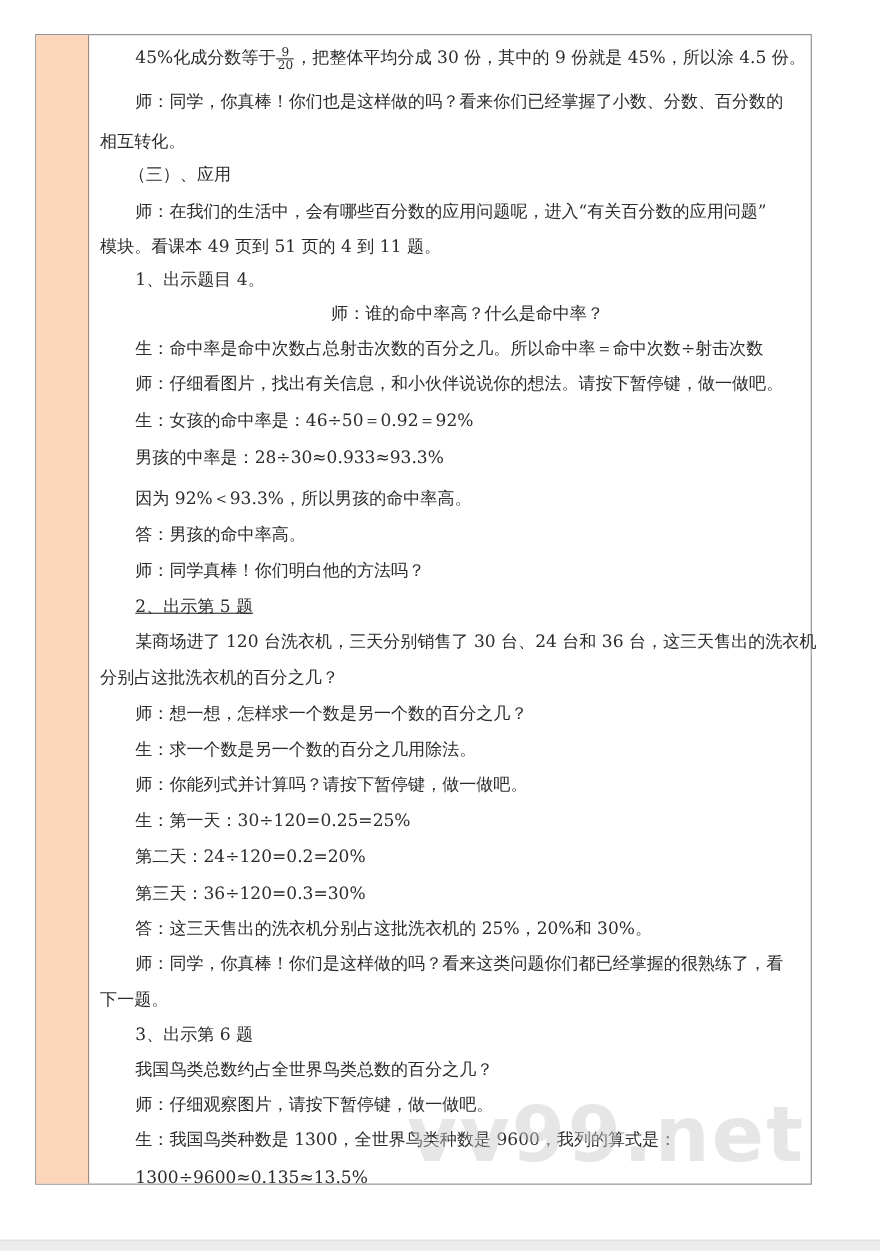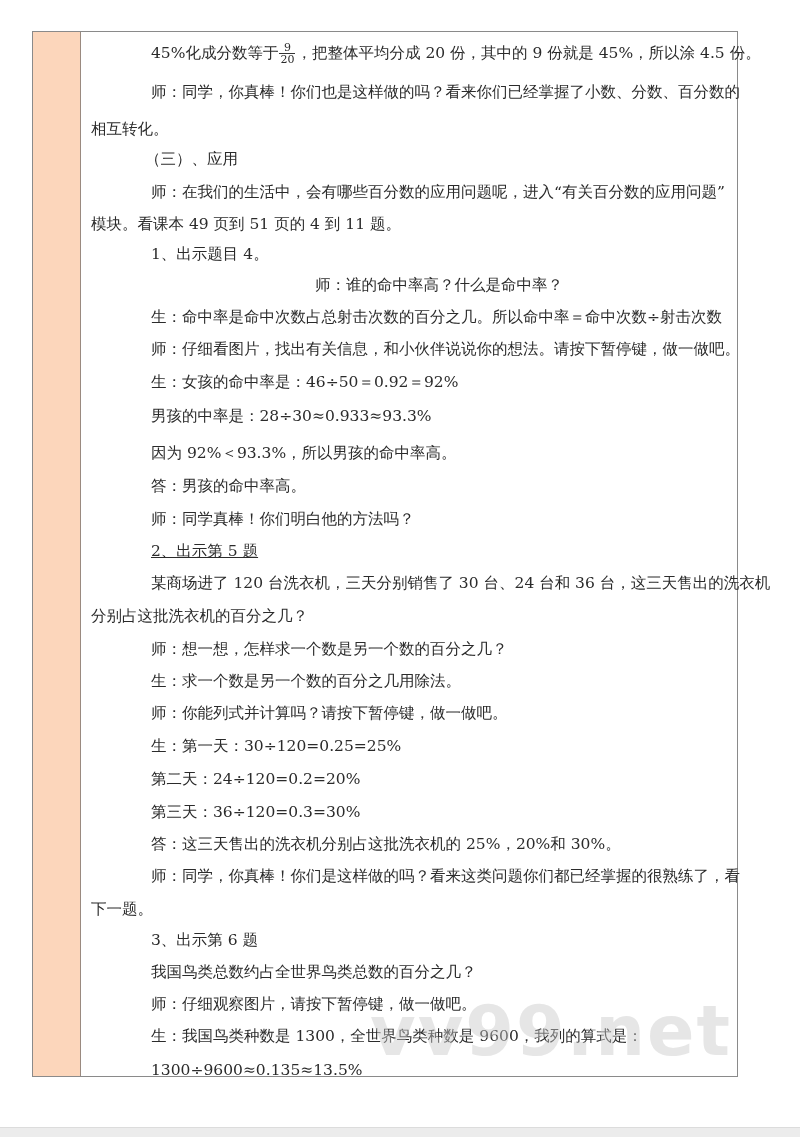--- a/index.html
+++ b/index.html
@@ -24,21 +24,21 @@
   .content {
     flex: 1 1 auto; position: relative;
     padding: 0 10px 0 10px;
     font-size: 15.5px;
     line-height: 20px;
   }
   .line {
     position: absolute; left: 10px; right: 10px;
     white-space: nowrap;
   }
-  .indent { left: 42px; margin-left: 28px; }
+  .indent { left: 42px; }
   .heading { font-weight: normal; }
   .frac {
     display: inline-block; vertical-align: middle;
     text-align: center; font-size: 11px; line-height: 11px;
     margin: 0 1px;
   }
   .frac .num { display: block; border-bottom: 1px solid #333; padding: 0 1px; }
   .frac .den { display: block; padding: 0 1px; }
   .watermark {
     position: absolute; left: 370px; top: 990px;
@@ -52,21 +52,21 @@
     background: #ececec; border-top: 1px solid #dcdcdc;
   }
 </style>
 </head>
 <body>
 
 <div class="page-table">
   <div class="left-col"></div>
   <div class="content">
     <div class="line indent" style="top:10px;">
-      <span>45%化成分数等于</span><span class="frac"><span class="num">9</span><span class="den">20</span></span><span>，把整体平均分成 20 份，其中的 9 份就是 45%，所以涂 4.5 份。</span>
+      <span>45%化成分数等于</span><span class="frac"><span class="num">9</span><span class="den">20</span></span><span>，把整体平均分成 30 份，其中的 9 份就是 45%，所以涂 4.5 份。</span>
     </div>
     <div class="line indent" style="top:50px;">师：同学，你真棒！你们也是这样做的吗？看来你们已经掌握了小数、分数、百分数的</div>
     <div class="line" style="top:87px;">相互转化。</div>
     <div class="line indent heading" style="top:117px; left:36px;">（三）、应用</div>
     <div class="line indent" style="top:150px;">师：在我们的生活中，会有哪些百分数的应用问题呢，进入“有关百分数的应用问题”</div>
     <div class="line" style="top:182px;">模块。看课本 49 页到 51 页的 4 到 11 题。</div>
     <div class="line indent" style="top:212px;">1、出示题目 4。</div>
     <div class="line indent" style="top:243px;text-align:center;">师：谁的命中率高？什么是命中率？</div>
     <div class="line indent" style="top:275px;">生：命中率是命中次数占总射击次数的百分之几。所以命中率＝命中次数÷射击次数</div>
     <div class="line indent" style="top:307px;">师：仔细看图片，找出有关信息，和小伙伴说说你的想法。请按下暂停键，做一做吧。</div>

